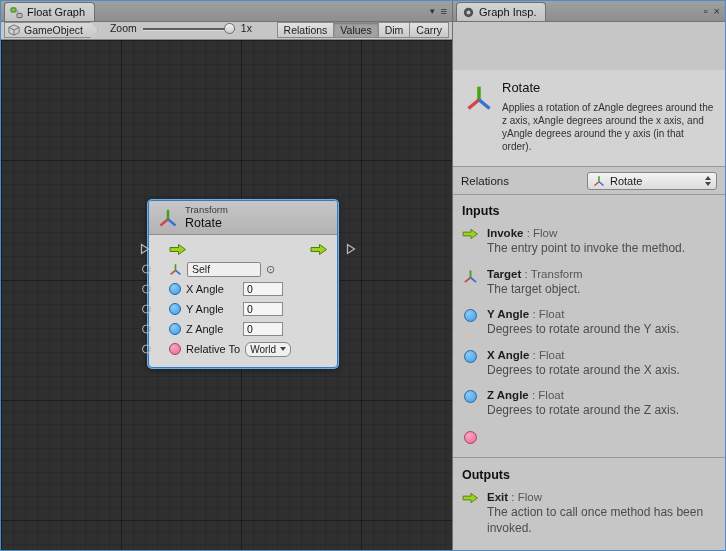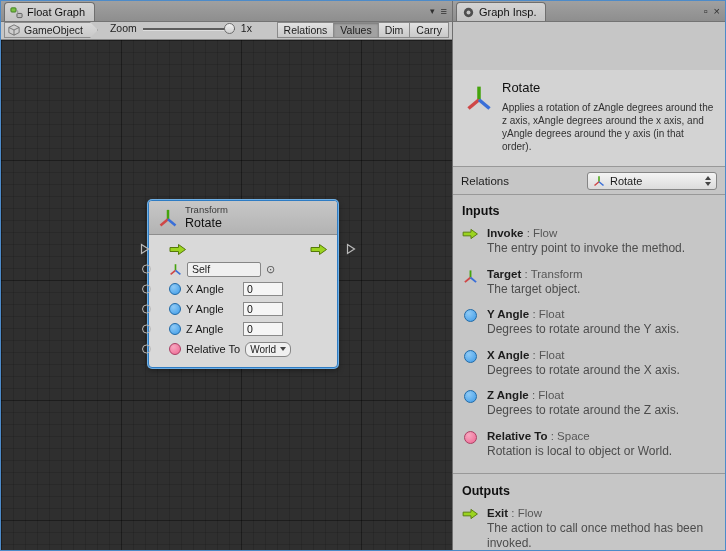--- a/index.html
+++ b/index.html
@@ -338,24 +338,20 @@
         <div>
           <div class="pi-title"><span class="pi-name">Z Angle</span><span class="pi-type"> : </span><span class="pi-type">Float</span></div>
           <div class="pi-desc">Degrees to rotate around the Z axis.</div>
         </div>
       </div>
 
       <div class="pi">
         <span class="pi-icon">
             <span class="pport pink"></span>
           </span>
-        <div>
-          <div class="pi-title"><span class="pi-name">Relative To</span><span class="pi-type"> : </span><span class="pi-type">Space</span></div>
-          <div class="pi-desc">Rotation is local to object or World.</div>
-        </div>
       </div>
 
       <div class="sec-header outputs">Outputs</div>
 
       <div class="pi">
         <span class="pi-icon">
           <svg width="17" height="12" viewBox="0 0 18 13">
               <path d="M1 4.5 L9.5 4.5 L9.5 1.5 L16.5 6.5 L9.5 11.5 L9.5 8.5 L1 8.5 Z" fill="#9bd41f" stroke="#55790a" stroke-width="1"></path>
             </svg>
         </span>

